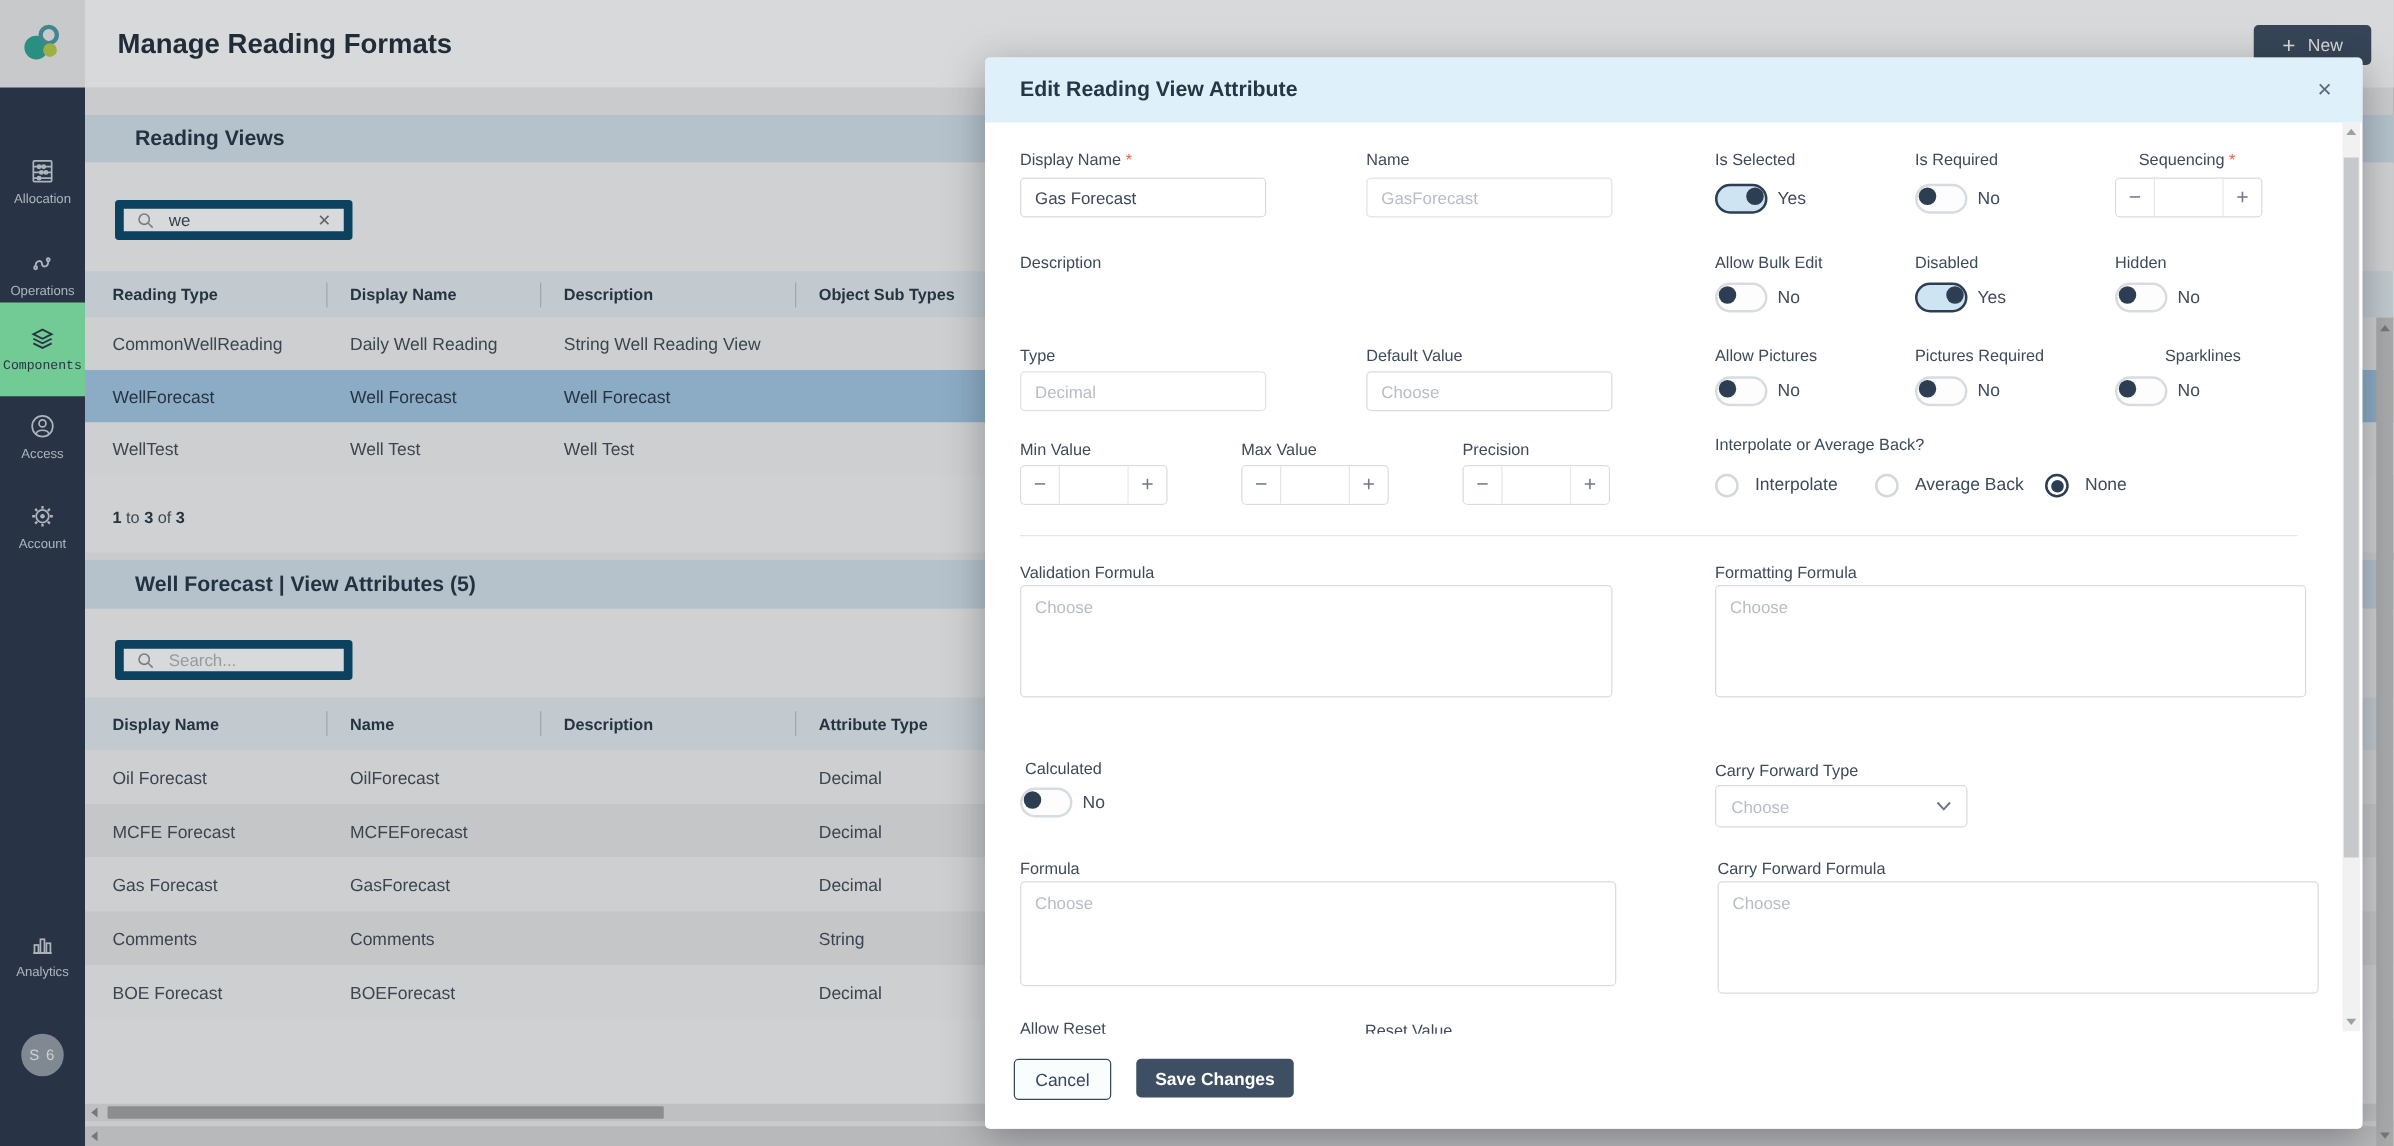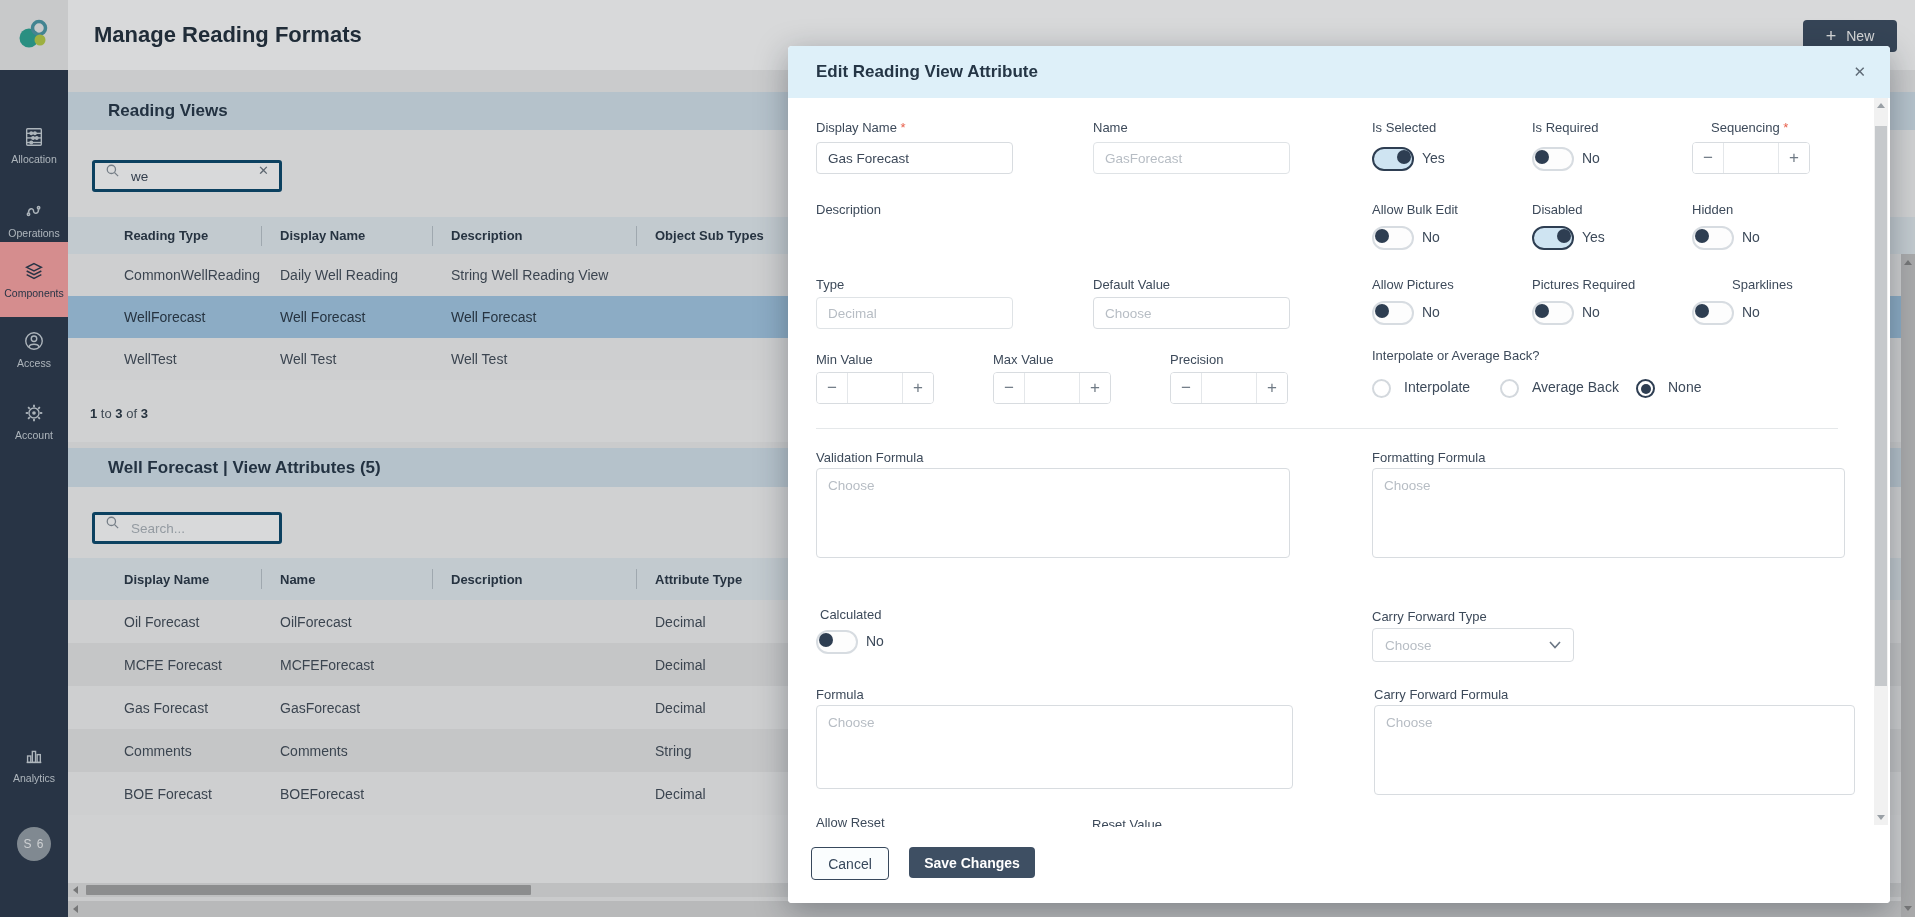--- a/index.html
+++ b/index.html
@@ -11,36 +11,36 @@
   .logobox{left:0;top:0;width:68px;height:70px;background:#ececec;display:flex;align-items:center;justify-content:center;}
   .apptitle{left:94px;top:0;height:70px;display:flex;align-items:center;font-size:22px;font-weight:700;color:#24323f;}
   .newbtn{left:1803px;top:20px;width:94px;height:32px;background:#3e4f63;border-radius:4px;color:#fff;
           display:flex;align-items:center;justify-content:center;gap:10px;font-size:14px;cursor:pointer;}
   .newbtn .plus{font-size:18px;font-weight:400;line-height:1;}
   
   .sidebar{left:0;top:70px;width:68px;height:847px;background:#2e3b4e;}
   .sbitem{position:absolute;left:0;width:68px;display:flex;flex-direction:column;align-items:center;gap:5px;
           color:#ccd4db;font-size:10.5px;cursor:pointer;}
   .sbitem svg{display:block;}
-  .sbitem.active{background:#fca5a5;color:#2e3b4e;}
+  .sbitem.active{background:#86efac;color:#2e3b4e;font-family:Liberation Mono, monospace;}
   .avatar{position:absolute;left:17px;top:757px;width:34px;height:34px;border-radius:50%;background:#97a0a8;
           color:#f2f4f6;font-size:12px;display:flex;align-items:center;justify-content:center;letter-spacing:1px;cursor:pointer;}
   
   .band{left:68px;width:1847px;background:#d6e4ed;display:flex;align-items:center;padding-left:40px;
         box-sizing:border-box;font-size:17px;font-weight:600;color:#28394a;}
   .whitearea{left:68px;width:1847px;background:#f6f6f6;}
-  .searchbox{position:absolute;height:32px;width:190px;background:#fff;border:3px solid #0c4a6e;border-radius:3px;
-             display:flex;padding:0 10px;gap:9px;box-sizing:border-box;}
+  .searchbox{position:absolute;height:32px;width:190px;background:#fff;border:7px solid #0c4a6e;border-radius:3px;
+             display:flex;align-items:center;padding:0 10px;gap:9px;box-sizing:border-box;}
   .searchbox input{border:none;outline:none;flex:1;font:13.5px "Liberation Sans",sans-serif;color:#3c4858;min-width:0;background:transparent;}
   .searchbox input::placeholder{color:#aeb5bc;}
   .clearx{color:#6d7781;font-size:13px;cursor:pointer;}
   .cols{display:grid;grid-template-columns:171px 171px 204px 1fr;padding-left:22px;box-sizing:border-box;align-items:center;}
   .thead{background:#e5edf2;font-size:13px;font-weight:700;color:#2c3a49;}
   .hcell{position:relative;padding-left:19px;}
-  .hcell:first-child{padding-left:0;margin-left:34px;}
+  .hcell:first-child{padding-left:0;}
   .hcell.sep::before{content:"";position:absolute;left:0;top:50%;transform:translateY(-50%);width:1px;height:20px;background:#bcc5cc;}
   .trow{font-size:14px;color:#454f5b;background:#f4f4f4;cursor:pointer;}
   .trow.alt{background:#e9e9e9;}
   .trow.sel{background:#a5cae6;color:#2b3a49;}
   .pag{position:absolute;left:90px;font-size:13px;color:#4a5560;}
   .pag b{color:#2b3946;}
   
   .hscroll{position:absolute;left:68px;width:1847px;background:#e2e2e2;}
   .hthumb{position:absolute;top:2px;height:10px;background:#a5a5a5;border-radius:1px;}
   .arrow-left{position:absolute;left:5px;top:50%;transform:translateY(-50%);width:0;height:0;

